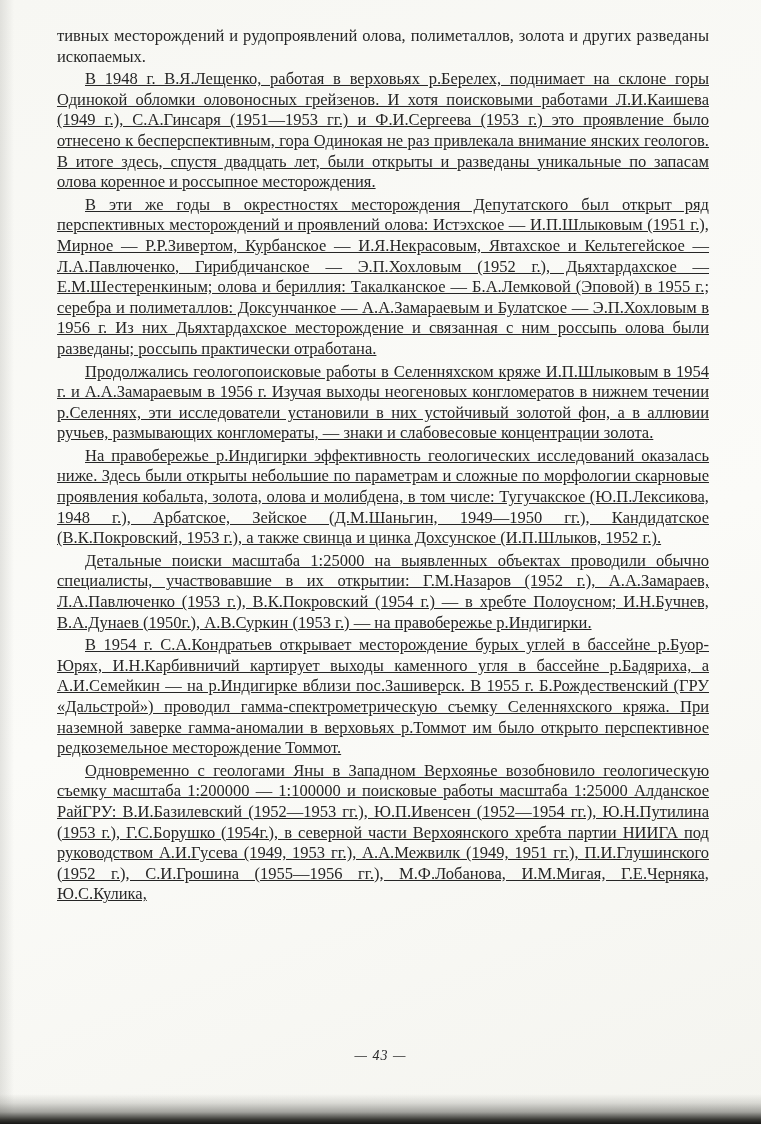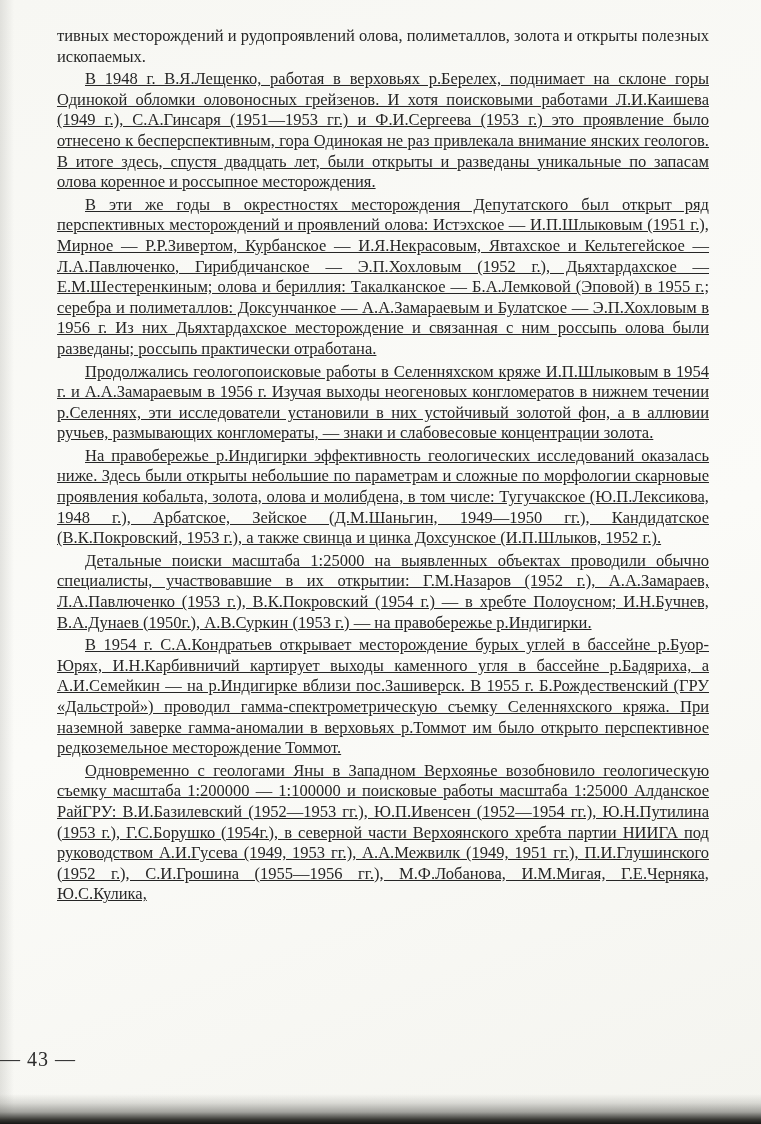--- a/index.html
+++ b/index.html
@@ -31,23 +31,25 @@
   }
   .text-column p.indent {
     text-indent: 28px;
     text-decoration: underline;
   }
   .page-number {
     position: absolute;
     left: 0;
     right: 0;
     top: 1048px;
-    font-size: 20px;
+    text-align: center;
+    font-size: 14px;
     color: #2b2b2b;
     letter-spacing: 1px;
+    font-style: italic;
   }
   .scan-edge-shadow {
     position: absolute;
     left: 0;
     right: 0;
     bottom: 0;
     height: 30px;
     background: linear-gradient(to bottom,
       rgba(150,150,144,0) 0%,
       rgba(130,130,124,0.25) 30%,
@@ -66,21 +68,21 @@
   }
 </style>
 </head>
 <body>
 
 <div class="page">
 
   <div class="scan-side-shade"></div>
 
   <div class="text-column">
-    <p>тивных месторождений и рудопроявлений олова, полиметаллов, золота и открыты полезных ископаемых.</p>
+    <p>тивных месторождений и рудопроявлений олова, полиметаллов, золота и других разведаны ископаемых.</p>
     <p class="indent">В 1948 г. В.Я.Лещенко, работая в верховьях р.Берелех, поднимает на склоне горы Одинокой обломки оловоносных грейзенов. И хотя поисковыми работами Л.И.Каишева (1949 г.), С.А.Гинсаря (1951—1953 гг.) и Ф.И.Сергеева (1953 г.) это проявление было отнесено к бесперспективным, гора Одинокая не раз привлекала внимание янских геологов. В итоге здесь, спустя двадцать лет, были открыты и разведаны уникальные по запасам олова коренное и россыпное месторождения.</p>
     <p class="indent">В эти же годы в окрестностях месторождения Депутатского был открыт ряд перспективных месторождений и проявлений олова: Истэхское — И.П.Шлыковым (1951 г.), Мирное — Р.Р.Зивертом, Курбанское — И.Я.Некрасовым, Явтахское и Кельтегейское — Л.А.Павлюченко, Гирибдичанское — Э.П.Хохловым (1952 г.), Дьяхтардахское — Е.М.Шестеренкиным; олова и бериллия: Такалканское — Б.А.Лемковой (Эповой) в 1955 г.; серебра и полиметаллов: Доксунчанкое — А.А.Замараевым и Булатское — Э.П.Хохловым в 1956 г. Из них Дьяхтардахское месторождение и связанная с ним россыпь олова были разведаны; россыпь практически отработана.</p>
     <p class="indent">Продолжались геологопоисковые работы в Селенняхском кряже И.П.Шлыковым в 1954 г. и А.А.Замараевым в 1956 г. Изучая выходы неогеновых конгломератов в нижнем течении р.Селеннях, эти исследователи установили в них устойчивый золотой фон, а в аллювии ручьев, размывающих конгломераты, — знаки и слабовесовые концентрации золота.</p>
     <p class="indent">На правобережье р.Индигирки эффективность геологических исследований оказалась ниже. Здесь были открыты небольшие по параметрам и сложные по морфологии скарновые проявления кобальта, золота, олова и молибдена, в том числе: Тугучакское (Ю.П.Лексикова, 1948 г.), Арбатское, Зейское (Д.М.Шаньгин, 1949—1950 гг.), Кандидатское (В.К.Покровский, 1953 г.), а также свинца и цинка Дохсунское (И.П.Шлыков, 1952 г.).</p>
     <p class="indent">Детальные поиски масштаба 1:25000 на выявленных объектах проводили обычно специалисты, участвовавшие в их открытии: Г.М.Назаров (1952 г.), А.А.Замараев, Л.А.Павлюченко (1953 г.), В.К.Покровский (1954 г.) — в хребте Полоусном; И.Н.Бучнев, В.А.Дунаев (1950г.), А.В.Суркин (1953 г.) — на правобережье р.Индигирки.</p>
     <p class="indent">В 1954 г. С.А.Кондратьев открывает месторождение бурых углей в бассейне р.Буор-Юрях, И.Н.Карбивничий картирует выходы каменного угля в бассейне р.Бадяриха, а А.И.Семейкин — на р.Индигирке вблизи пос.Зашиверск. В 1955 г. Б.Рождественский (ГРУ «Дальстрой») проводил гамма-спектрометрическую съемку Селенняхского кряжа. При наземной заверке гамма-аномалии в верховьях р.Томмот им было открыто перспективное редкоземельное месторождение Томмот.</p>
     <p class="indent">Одновременно с геологами Яны в Западном Верхоянье возобновило геологическую съемку масштаба 1:200000 — 1:100000 и поисковые работы масштаба 1:25000 Алданское РайГРУ: В.И.Базилевский (1952—1953 гг.), Ю.П.Ивенсен (1952—1954 гг.), Ю.Н.Путилина (1953 г.), Г.С.Борушко (1954г.), в северной части Верхоянского хребта партии НИИГА под руководством А.И.Гусева (1949, 1953 гг.), А.А.Межвилк (1949, 1951 гг.), П.И.Глушинского (1952 г.), С.И.Грошина (1955—1956 гг.), М.Ф.Лобанова, И.М.Мигая, Г.Е.Черняка, Ю.С.Кулика,</p>
   </div>
 
   <div class="page-number">— 43 —</div>

